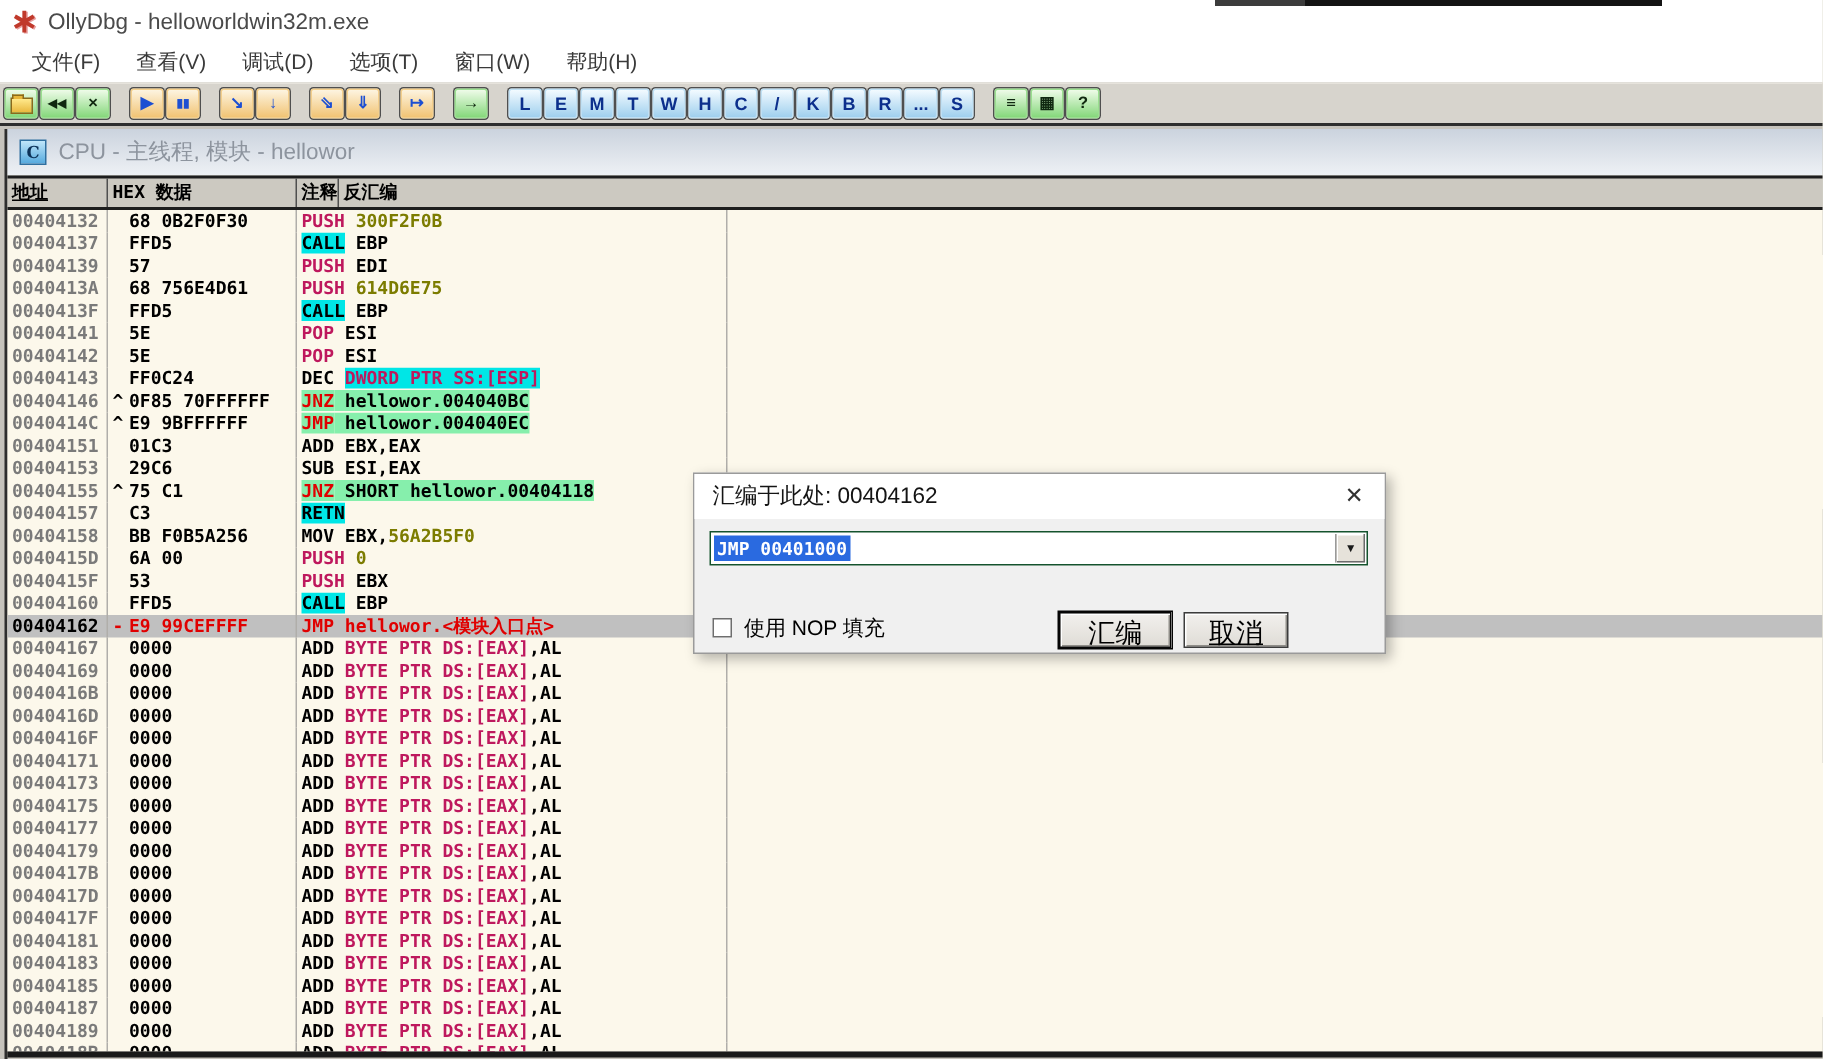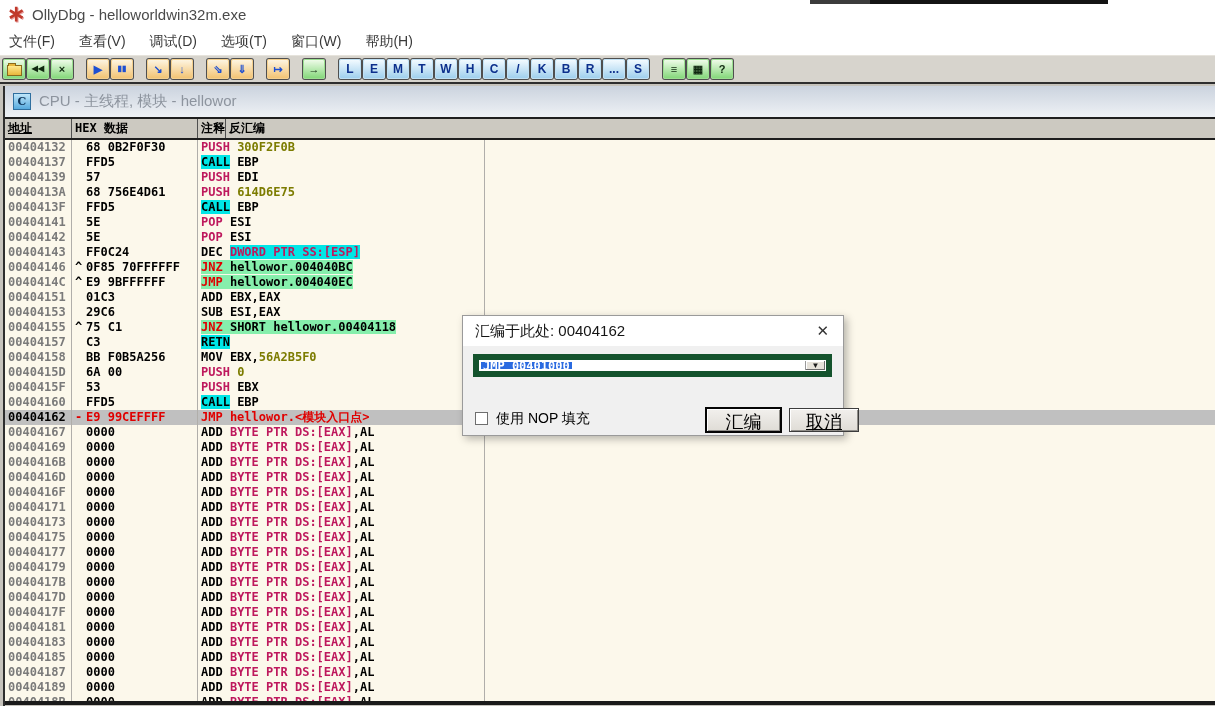--- a/index.html
+++ b/index.html
@@ -9,21 +9,21 @@
 
   
   .titlebar{position:absolute;left:0;top:0;width:100%;height:28px;background:#ffffff;}
   .app-icon{position:absolute;left:7px;top:1px;font-size:22px;font-weight:bold;color:#c0392b;
             text-shadow:1px 1px 0 #e8a0a0;}
   .app-title{position:absolute;left:32px;top:6px;font-size:15px;color:#4a4a4a;}
   .black-bar{position:absolute;left:810px;top:0;width:298px;height:4px;
              background:linear-gradient(90deg,#3c3c3c 0,#3c3c3c 60px,#141414 60px);}
 
   .menubar{position:absolute;left:0;top:28px;width:100%;height:27px;background:#ffffff;
-           display:flex;align-items:center;padding-left:0;box-sizing:border-box;}
+           display:flex;align-items:center;padding-left:12px;box-sizing:border-box;}
   .menu-item{font-size:14px;color:#3a3a3a;padding:4px 9px;margin-right:6px;cursor:default;}
 
   .toolbar{position:absolute;left:0;top:55px;width:100%;height:27px;background:#d7d4cd;
            border-top:1px solid #e6e3dc;display:flex;align-items:center;padding-left:3px;
            box-sizing:border-box;}
   .tb-btn{width:22px;height:20px;margin-right:2px;border-radius:2px;display:flex;
           align-items:center;justify-content:center;font-weight:bold;font-size:11px;
           box-shadow:0 0 0 1px #4f4f4f;cursor:default;box-sizing:border-box;}
   .tb-btn.gap{margin-left:12px;}
   .tb-green{background:linear-gradient(180deg,#eefbe8,#86d87c);border:1px solid #9adf90;color:#102810;}
@@ -69,27 +69,27 @@
   .hex{width:126px;color:#000;}
   .asm{width:287px;}
   .cmt{flex:1;border-right:none;}
   .prefix{display:inline-block;width:11px;color:#000;}
   .sel .prefix{color:#e00000;}
   .tk-k{color:#000;}.tk-b{color:#be185d;}.tk-o{color:#7c7c00;}.tk-r{color:#e00000;}
   .bg-c{background:#00e6e6;}.bg-y{background:#86efac;}
   .dis-bottom{position:absolute;left:0;right:0;bottom:1px;height:4px;background:#1a1a1a;}
 
   
-  .dialog{position:absolute;left:462px;top:315px;width:382px;height:121px;background:#f0f0f0;
+  .dialog{position:absolute;left:462px;top:315px;width:462px;height:121px;background:#f0f0f0;
        border:1px solid #9a9a9a;box-shadow:3px 3px 8px rgba(0,0,0,.28);box-sizing:border-box;}
   .dlg-title{position:absolute;left:0;top:0;right:0;height:30px;background:#ffffff;}
   .dlg-title-text{position:absolute;left:12px;top:0;line-height:30px;font-size:15px;color:#141414;}
   .dlg-close{position:absolute;right:14px;top:0;line-height:30px;font-size:15px;color:#333;cursor:default;}
   .combo{position:absolute;left:10px;top:38px;right:11px;height:23px;background:#fff;
-       border:6px solid #14532d;box-sizing:border-box;}
+       border:1px solid #14532d;box-sizing:border-box;}
   .combo-text{position:absolute;left:2px;top:2px;bottom:2px;display:flex;align-items:center;
        background:#2a6ae0;color:#fff;font-size:12px;font-weight:bold;padding:0 2px;
        font-family:"DejaVu Sans Mono","Liberation Mono",monospace;}
   .combo-btn{position:absolute;right:1px;top:1px;bottom:1px;width:19px;background:#e6e2da;
        border-left:1px solid #9a9a9a;box-shadow:inset -1px -1px 0 #6b6b6b,inset 1px 1px 0 #fff;
        display:flex;align-items:center;justify-content:center;}
   .caret{font-size:8px;color:#1a1a1a;line-height:1;}
   .chk-box{position:absolute;left:12px;top:96px;width:13px;height:13px;background:#fff;
        border:1px solid #6e6e6e;box-sizing:border-box;}
   .chk-label{position:absolute;left:33px;top:94px;font-size:14px;color:#000;}

